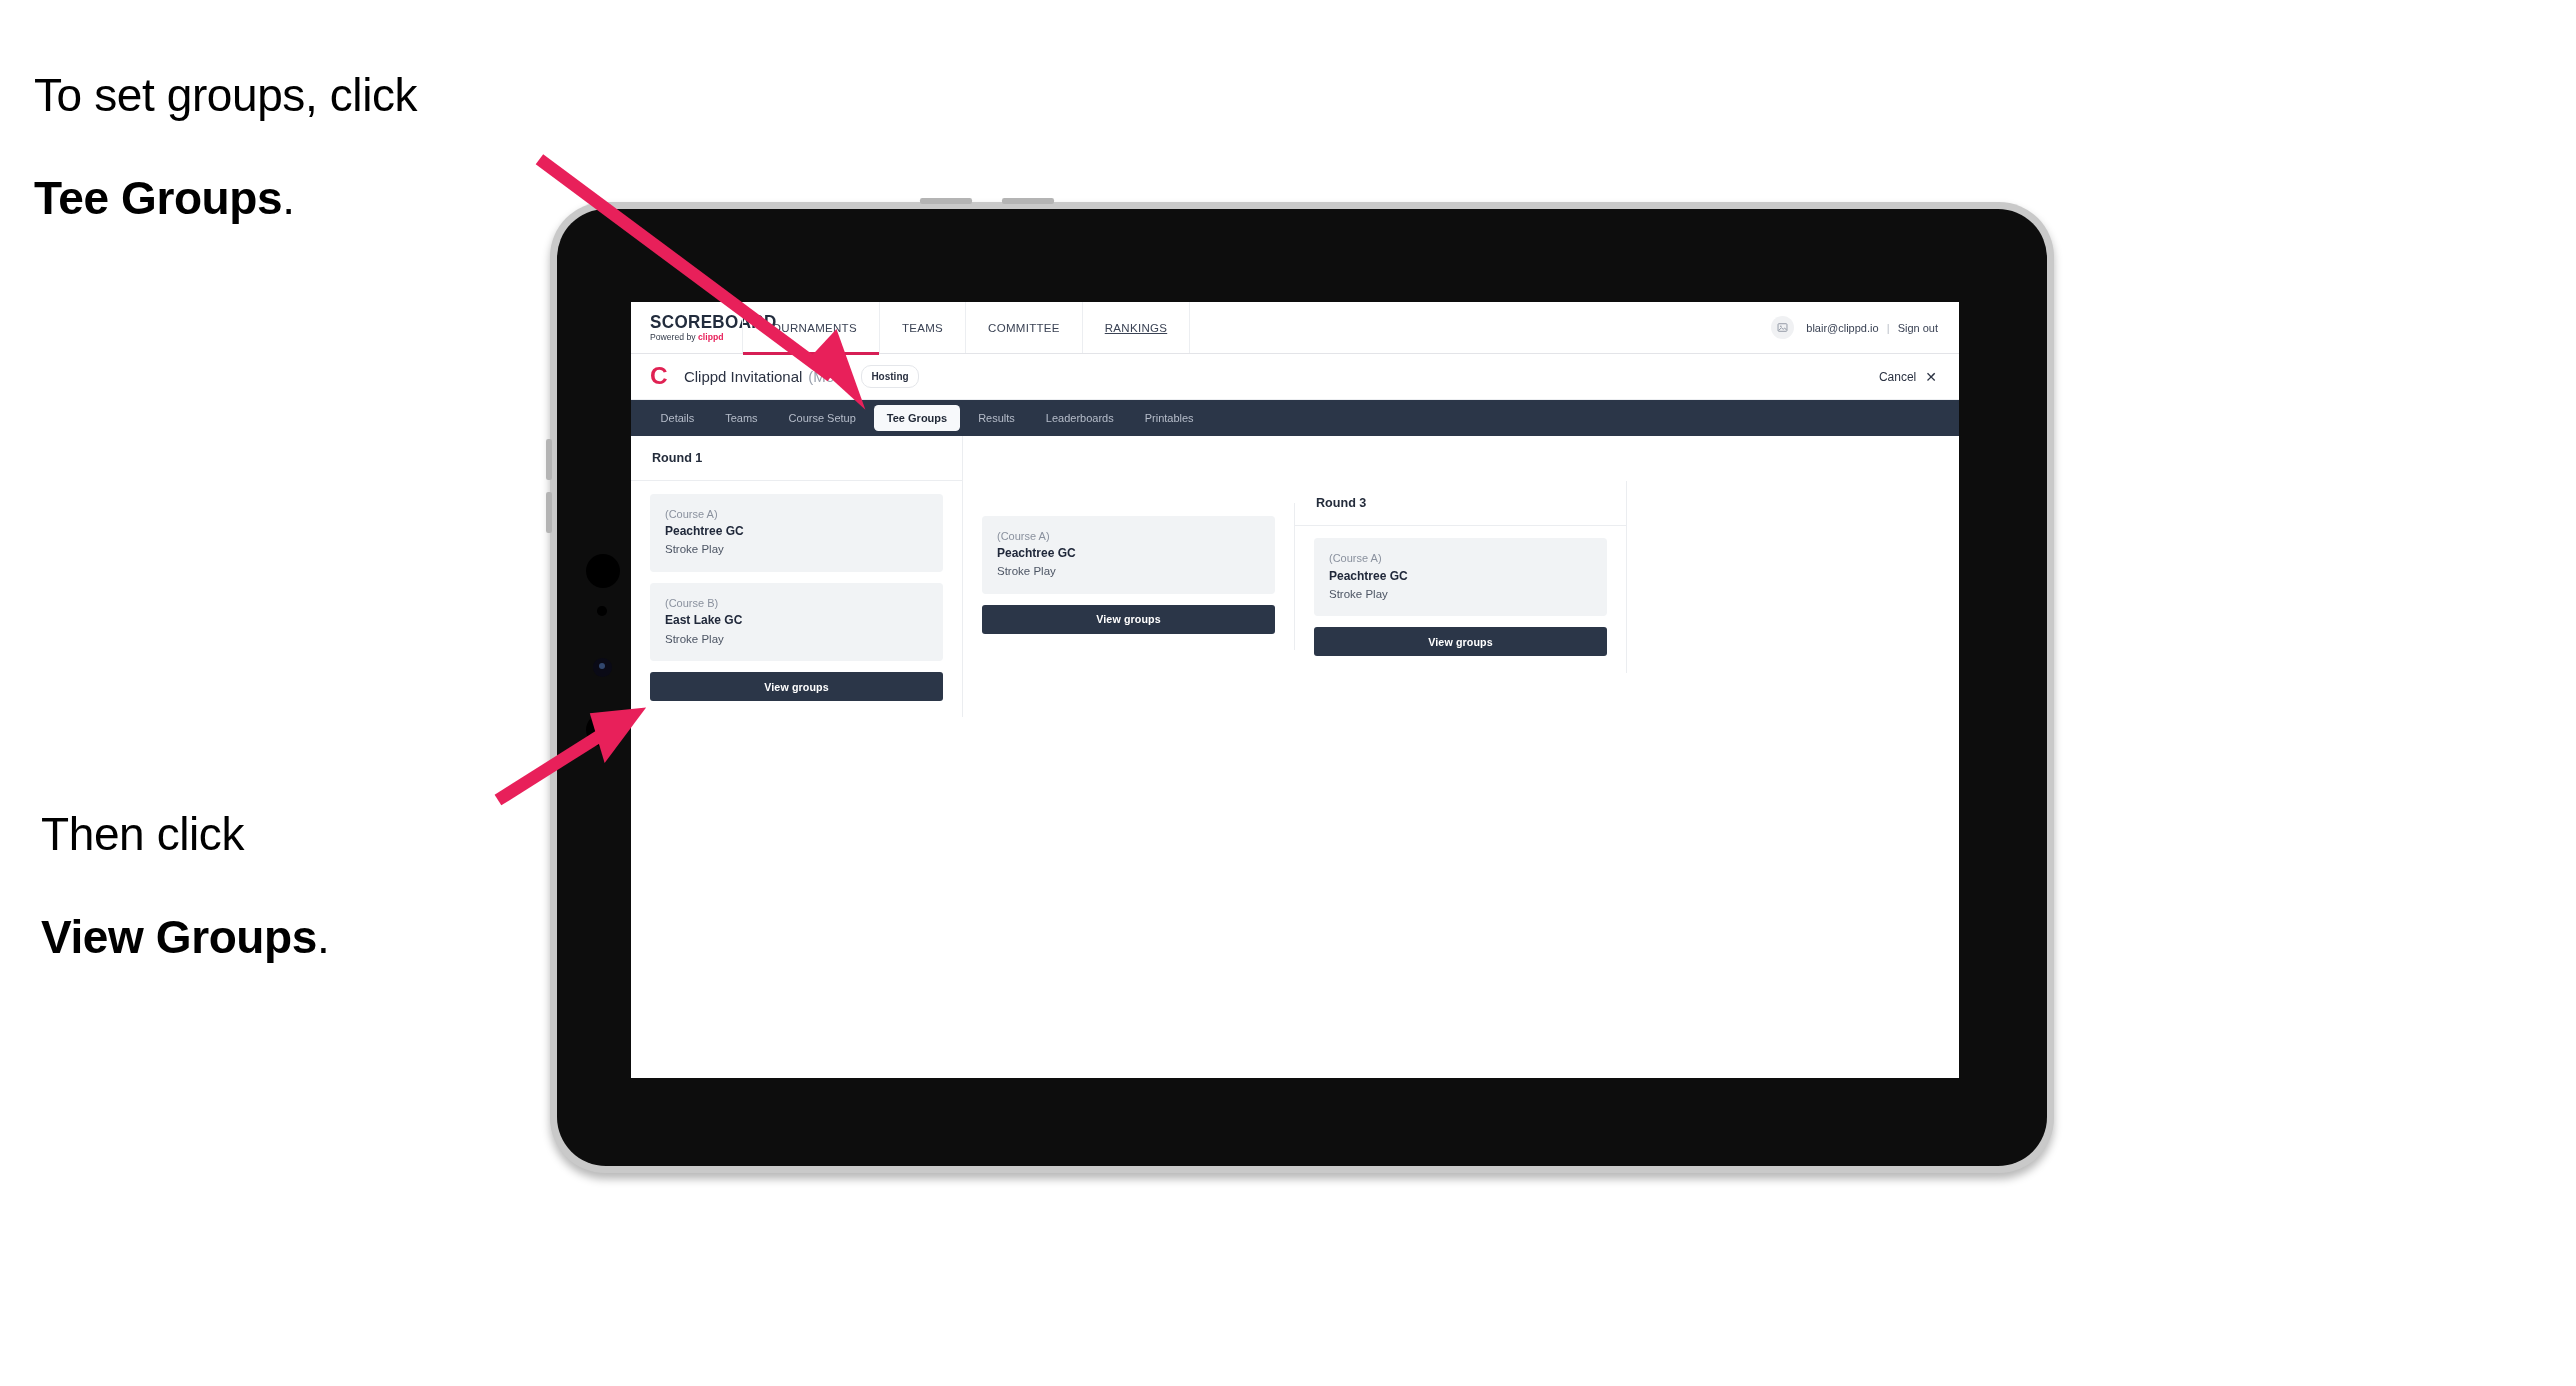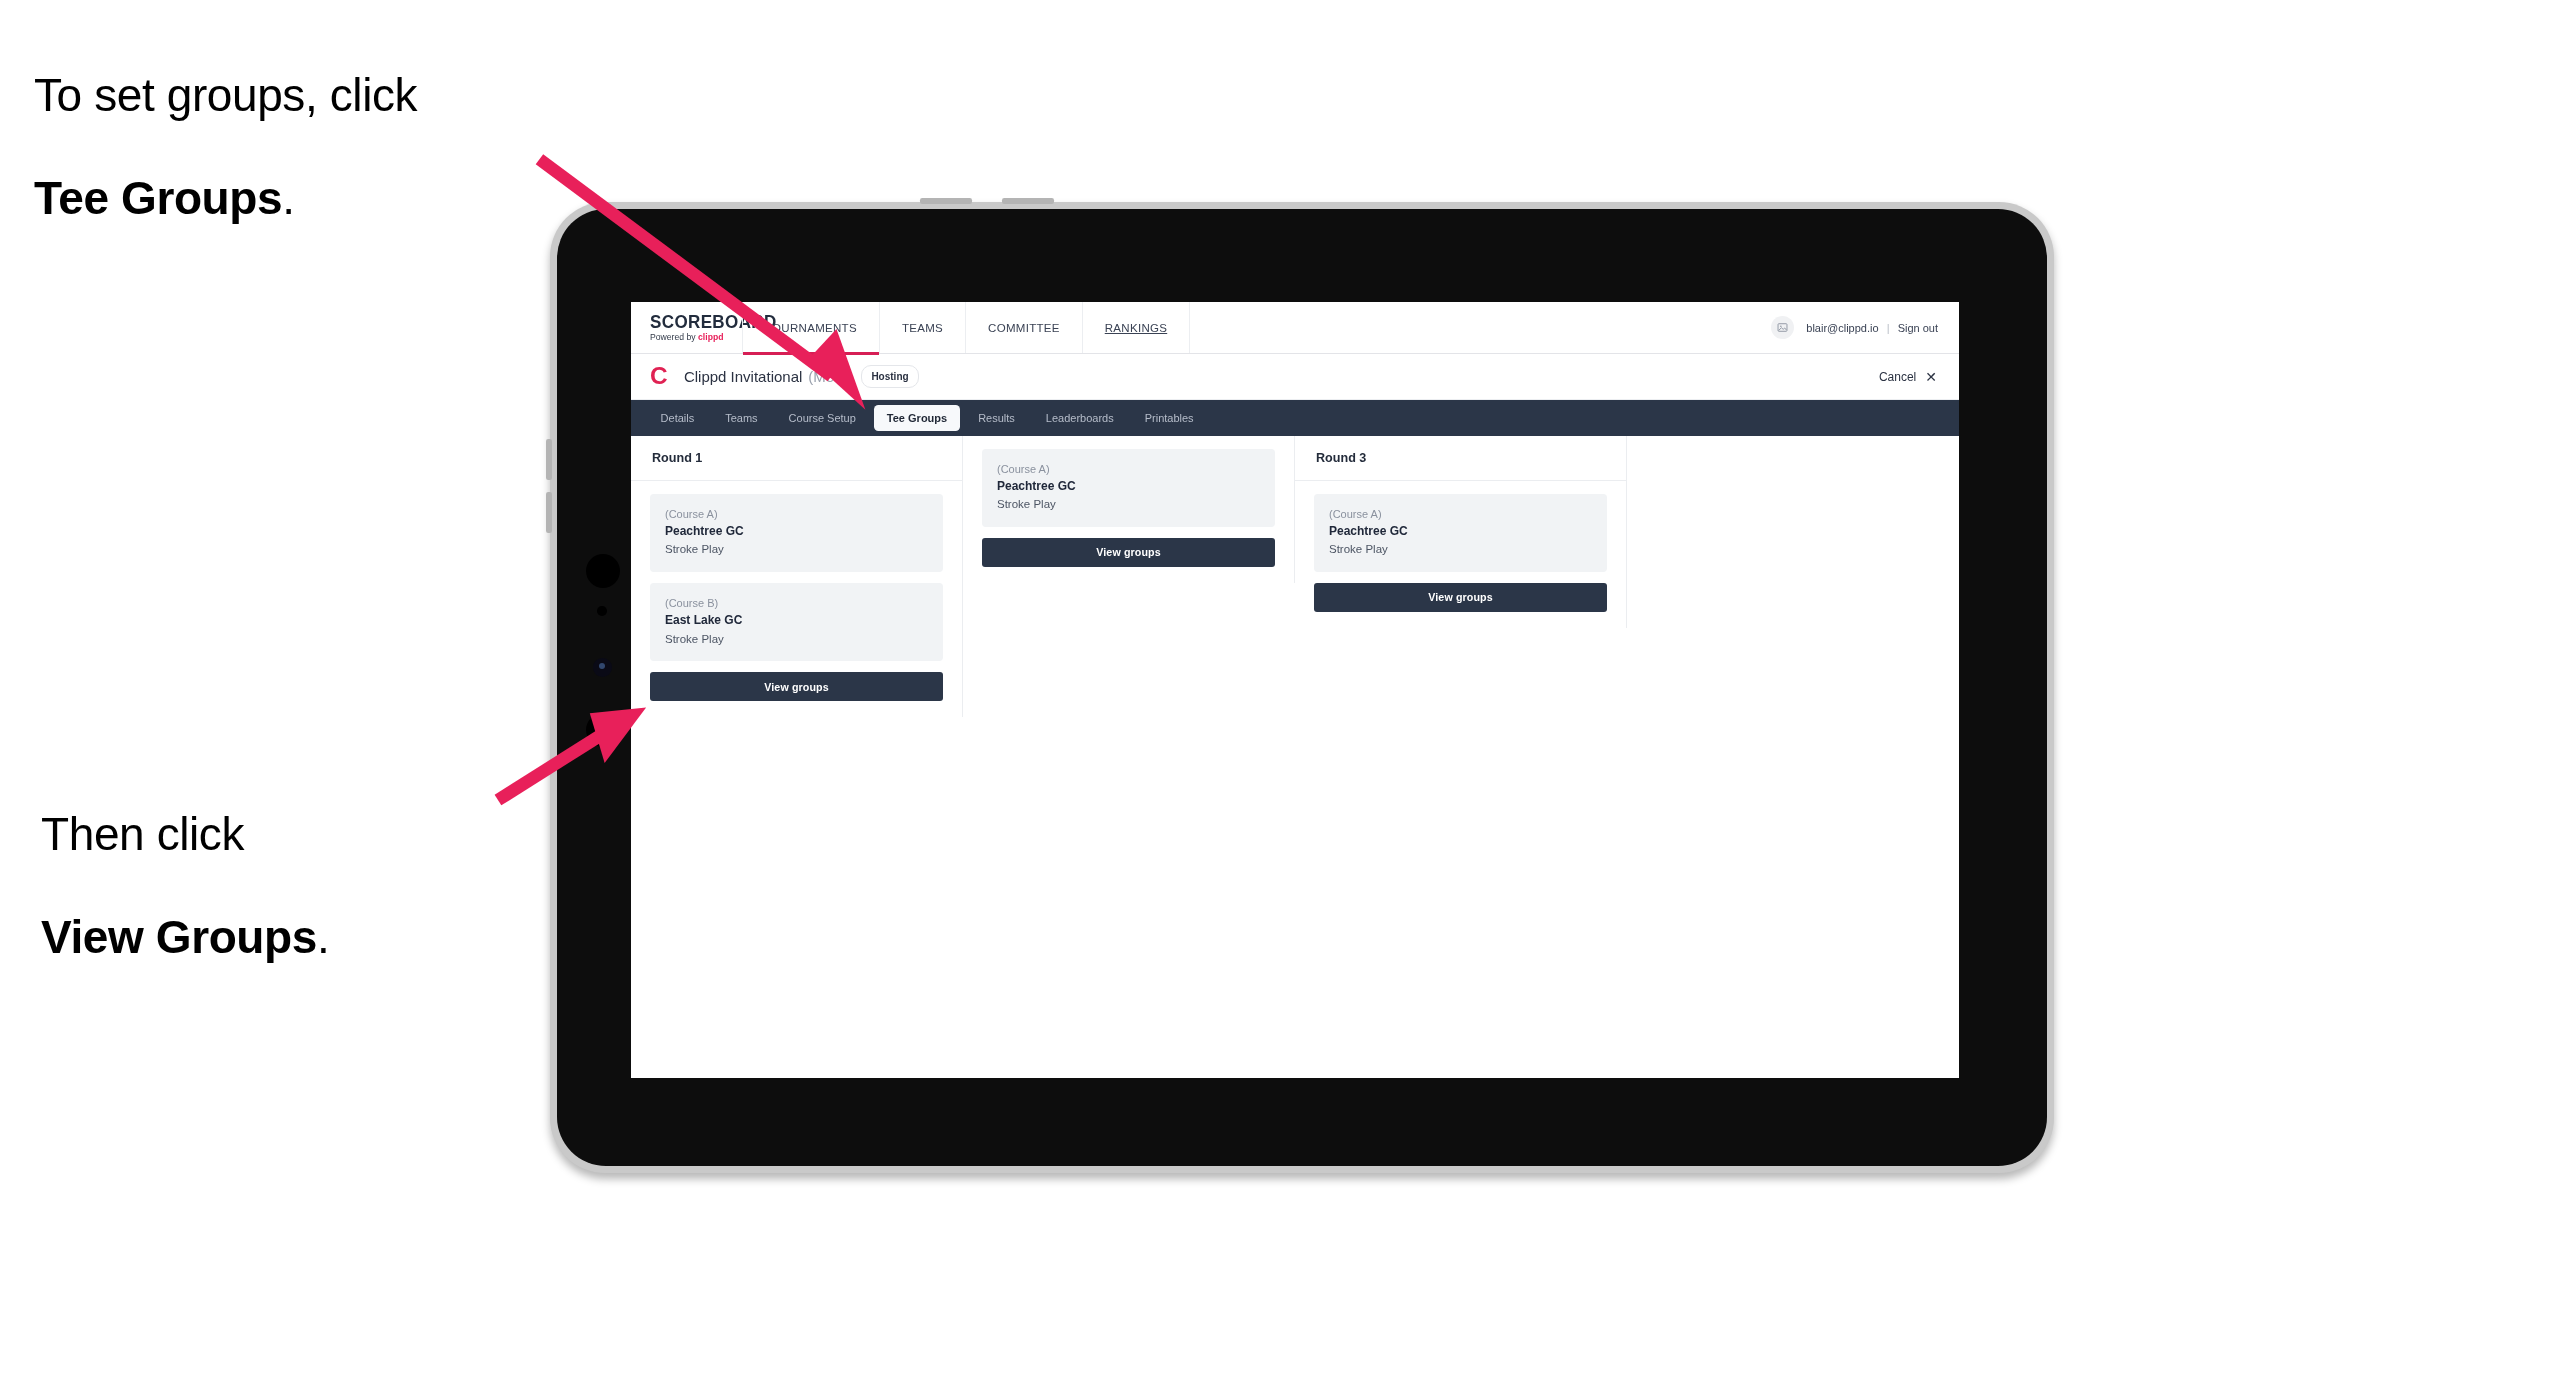--- a/index.html
+++ b/index.html
@@ -155,21 +155,21 @@
   }
   .subnav-item.active {
     background: #f7f9fb; color: #1f2735; font-weight: 700;
   }
 
   
   #content {
     background: #fff; padding: 0;
     height: calc(100% - 52px - 46px - 36px);
   }
-  #rounds { display: flex; align-items: flex-start; }
+  #rounds { display: flex; align-items: center; }
   .round-col {
     width: 332px;
     border-right: 0.7px solid #ebedf0;
     padding: 0 0 0 0;
   }
   .round-head {
     height: 45px; display: flex; align-items: center;
     padding-left: 21px;
     font-size: 12.6px; font-weight: 700; color: #242c3b;
     border-bottom: 0.7px solid #ebedf0;

